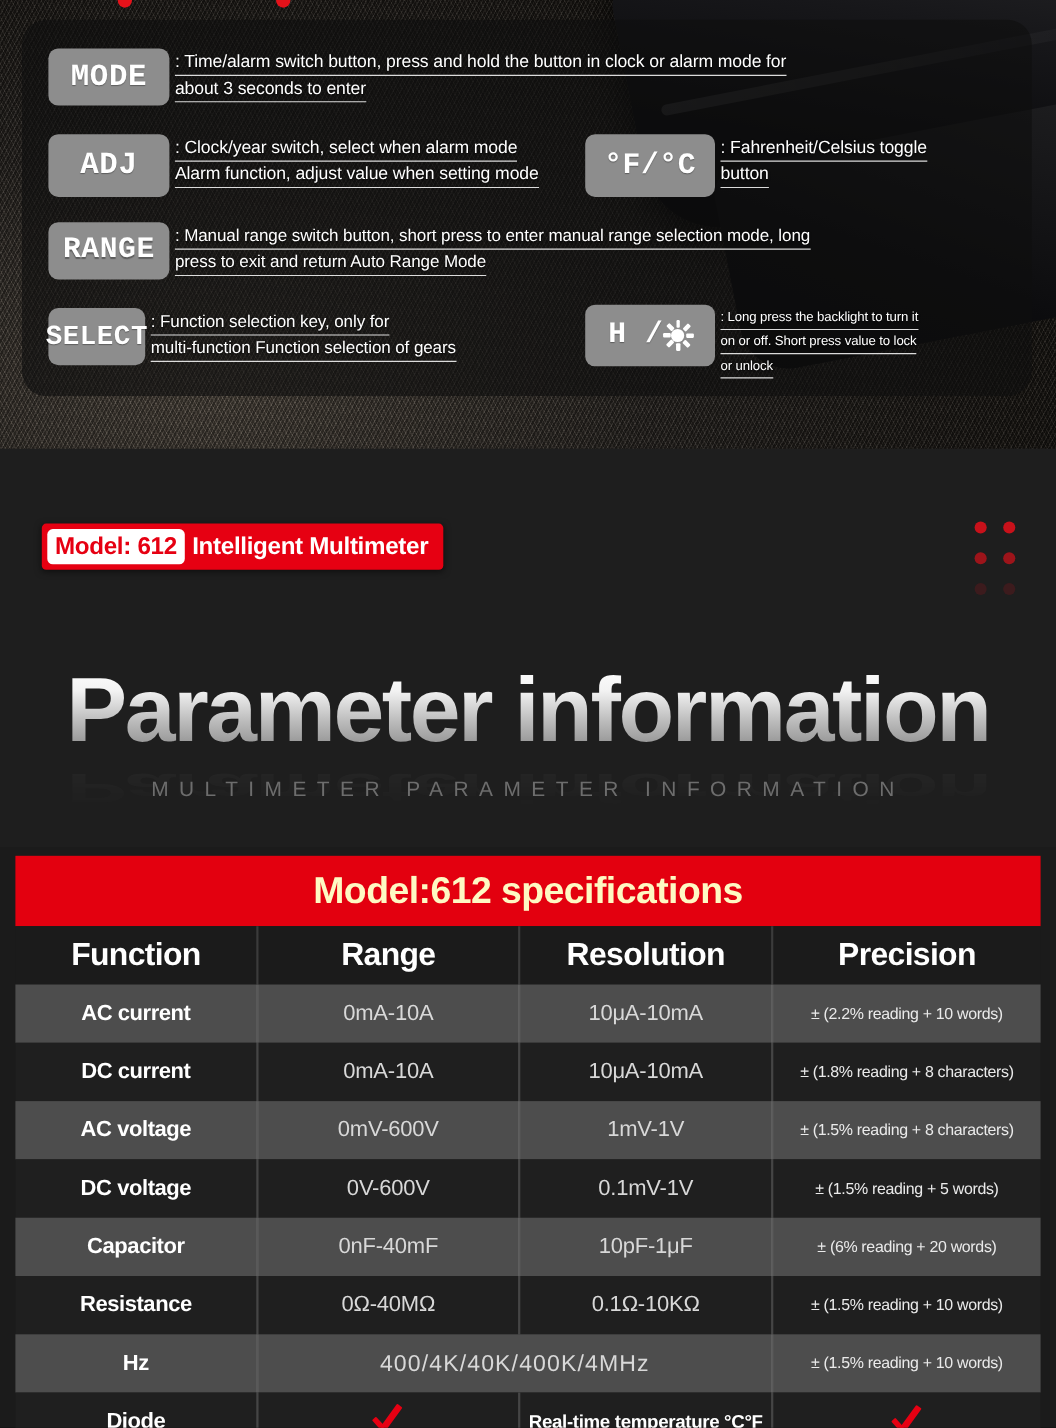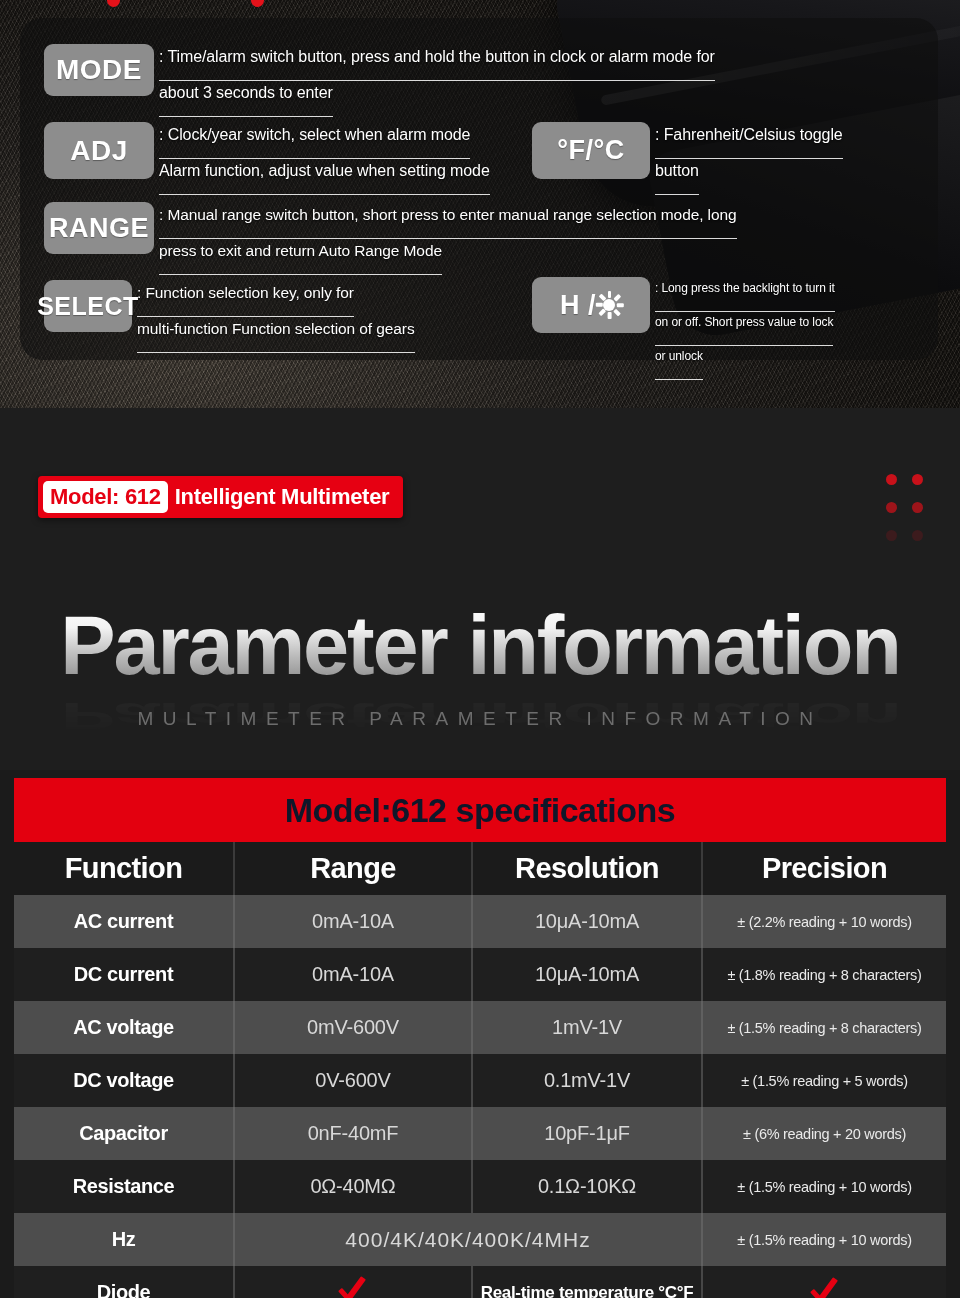--- a/index.html
+++ b/index.html
@@ -66,35 +66,36 @@
   .legend-row{ position:absolute; display:flex; align-items:flex-start; }
   .key-cap{
     flex:0 0 auto;
     background:#8d8d8d;
     border-radius:9px;
     color:#fff;
     font-weight:700;
     display:flex; align-items:center; justify-content:center;
     letter-spacing:.5px;
     text-shadow:0 1px 1px rgba(0,0,0,.35);
+    font-family:Liberation Mono, monospace;
   }
   .legend-text{
     color:#fff;
     font-size:15.5px;
     line-height:23px;
     font-weight:500;
     letter-spacing:-.1px;
     padding-left:5px;
     margin-top:1px;
     text-shadow:0 1px 2px rgba(0,0,0,.8);
   }
   .legend-text span{
     display:block;
     border-bottom:1px solid rgba(255,255,255,.85);
-    padding-bottom:12px;
+    padding-bottom:0;
     width:fit-content;
   }
 
   
   #row-mode   { left:44px;  top:44px;  }
   #row-mode   .key-cap{ width:110px; height:52px; font-size:28px; }
   #row-adj    { left:44px;  top:122px; }
   #row-adj    .key-cap{ width:110px; height:57px; font-size:28px; }
   #row-range  { left:44px;  top:202px; }
   #row-range  .key-cap{ width:110px; height:52px; font-size:27px; }
@@ -180,21 +181,21 @@
   #hero-sub{
     position:absolute; left:0; top:300px; width:960px; text-align:center;
     color:#6d6d6d; font-size:19px; font-weight:400; letter-spacing:9.5px;
   }
 
   
   #spec-table{
     position:absolute; left:14px; top:778px; width:932px;
   }
   #table-caption{
-    background:#e3000f; color:#0f172a;
+    background:#e3000f; color:#fef9c3;
     height:64px; display:flex; align-items:center; justify-content:center;
     font-size:34px; font-weight:700; letter-spacing:-.5px;
   }
   table{ width:100%; border-collapse:collapse; table-layout:fixed; }
   col.c-fn  { width:220px; }
   col.c-rg  { width:238px; }
   col.c-rs  { width:230px; }
   col.c-pr  { width:244px; }
 
   th{

